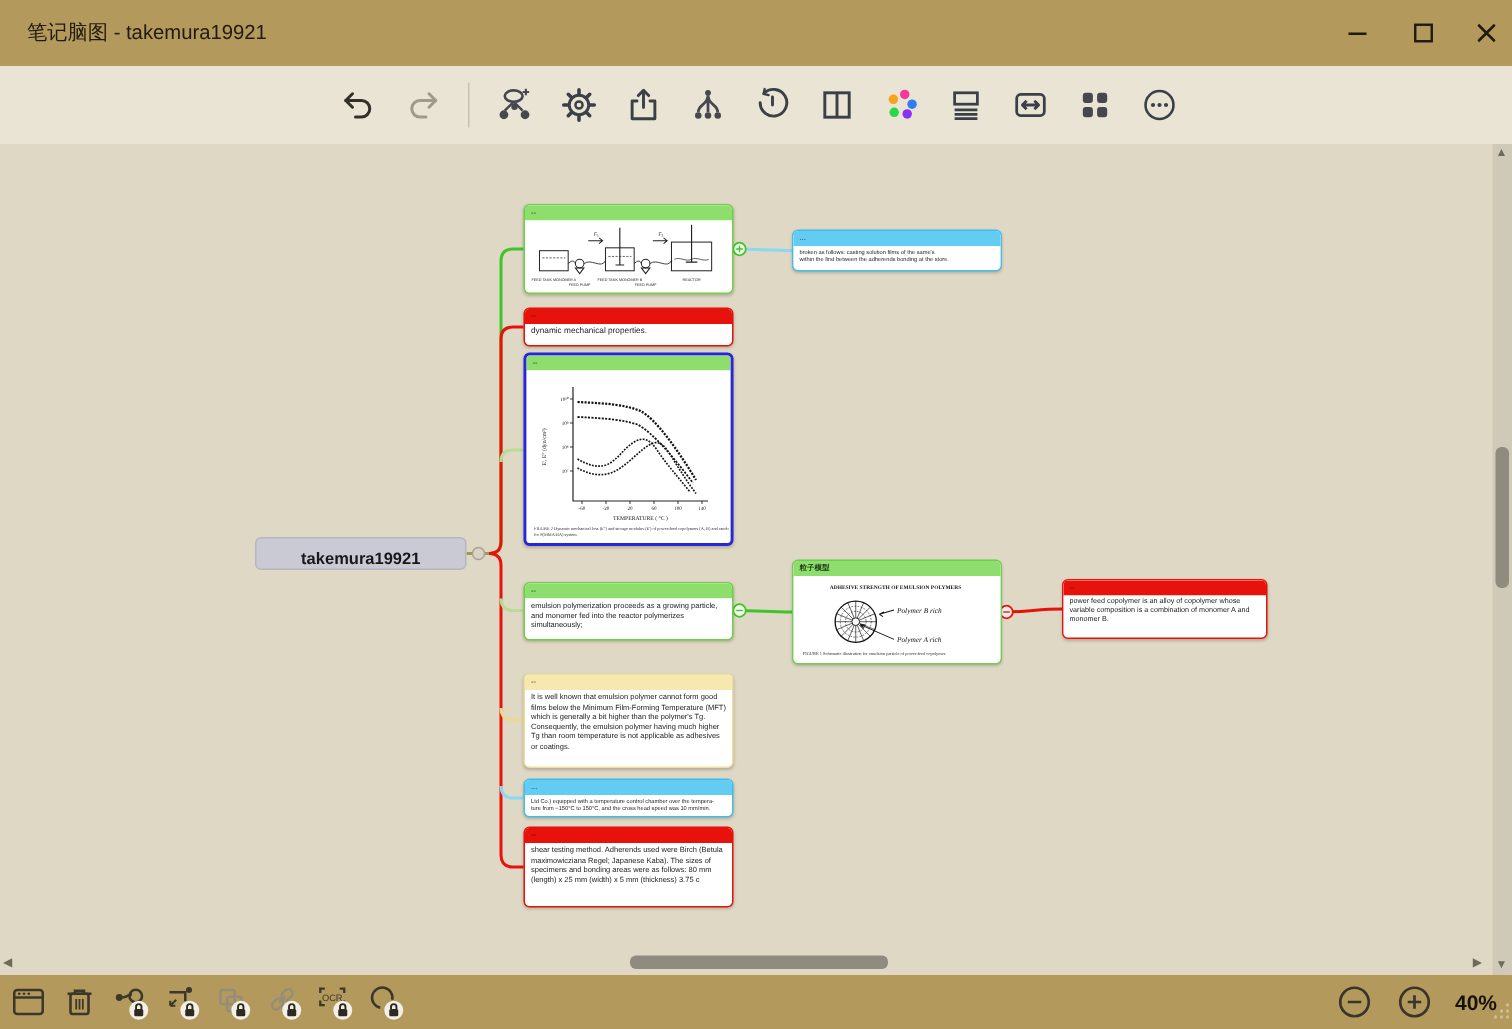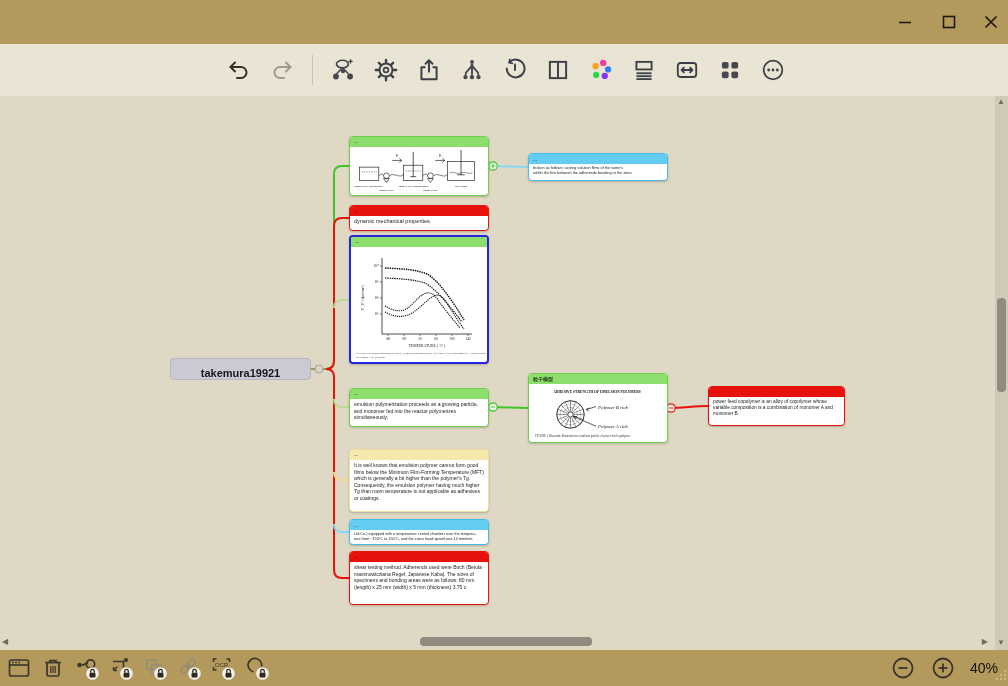--- a/index.html
+++ b/index.html
@@ -58,30 +58,31 @@
     background:#8f8b7e; border-radius:4px; }
   .scrarrow { position:absolute; font-size:8px; color:#6e6a5c; line-height:8px; }
 
   
   #bottombar { position:absolute; left:0; top:650px; width:1008px; height:36px;
     background:#b39a5c; }
   #botrow { position:absolute; left:6px; top:0; height:36px; display:flex;
     align-items:center; gap:8px; }
   .bicon { width:26px; height:26px; display:flex; align-items:center; justify-content:center; }
   #zoomctl { position:absolute; right:10px; top:0; height:36px; display:flex;
-    align-items:center; gap:14px; }
+    align-items:center; gap:14px;font-weight:bold; }
   #zoomlevel { font-size:14px; color:#17120a; }
   #grip { position:absolute; right:1px; bottom:1px; }
 </style>
 </head>
 <body>
 
 <div id="app">
 
   <div id="titlebar">
+    <span id="title">笔记脑图 - takemura19921</span>
     <span class="winbtn" style="right:88px;">
       <svg width="16" height="16" viewBox="0 0 16 16">
           <line x1="2" y1="8.5" x2="14" y2="8.5" stroke="#1f1a0e" stroke-width="1.6"></line>
         </svg>
     </span>
     <span class="winbtn" style="right:44px;">
       <svg width="16" height="16" viewBox="0 0 16 16">
           <rect x="2.5" y="2.5" width="11" height="11" fill="none" stroke="#1f1a0e" stroke-width="1.6"></rect>
         </svg>
     </span>

